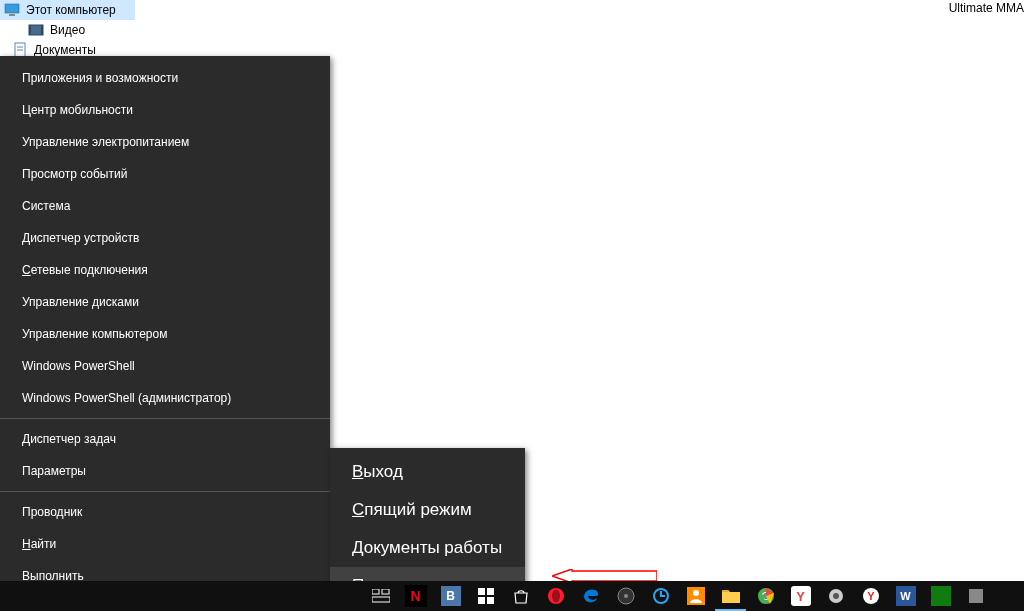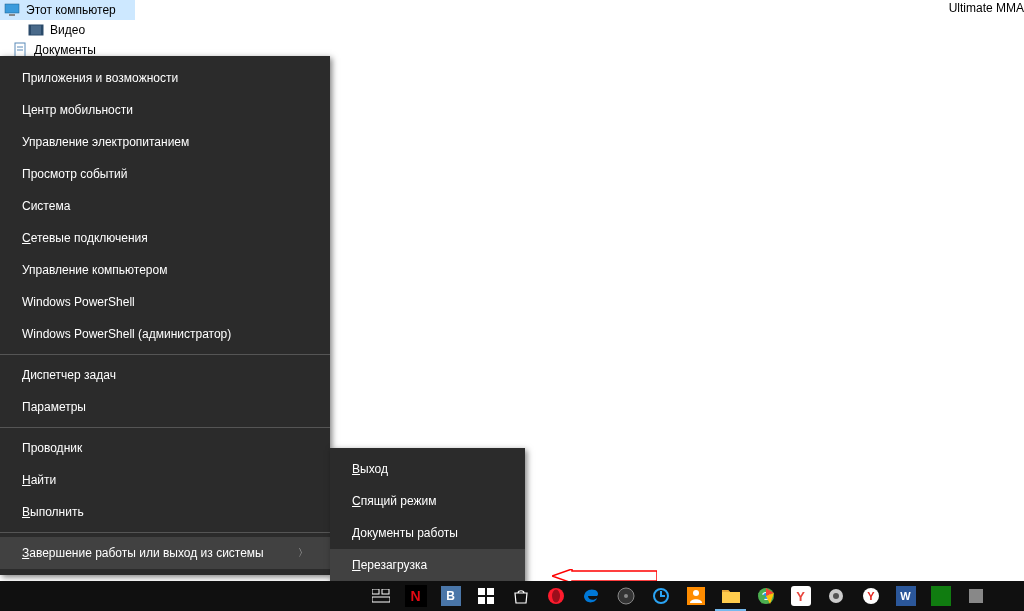--- a/index.html
+++ b/index.html
@@ -75,21 +75,21 @@
     }
     .underline-first::first-letter { text-decoration: underline; }
 
     
     .sub-menu {
       position: absolute;
       left: 330px; top: 448px;
       width: 195px;
       background: #2b2b2b;
       color: #fff;
-      font-size: 12px;
+      font-size: 17px;
       box-shadow: 2px 2px 6px rgba(0,0,0,0.5);
       padding: 5px 0;
     }
 
     
     .arrow-ann {
       position: absolute;
       left: 552px;
       top: 569px;
       width: 105px;
@@ -175,21 +175,27 @@
   <div class="menu-item">
       <span>Управление электропитанием</span>
     </div>
   <div class="menu-item">
       <span>Просмотр событий</span>
     </div>
   <div class="menu-item">
       <span>Система</span>
     </div>
   <div class="menu-item">
+      <span>Диспетчер устройств</span>
+    </div>
+  <div class="menu-item">
       <span class="underline-first">Сетевые подключения</span>
+    </div>
+  <div class="menu-item">
+      <span>Управление дисками</span>
     </div>
   <div class="menu-item">
       <span>Управление компьютером</span>
     </div>
   <div class="menu-item">
       <span>Windows PowerShell</span>
     </div>
   <div class="menu-item">
       <span>Windows PowerShell (администратор)</span>
     </div>

